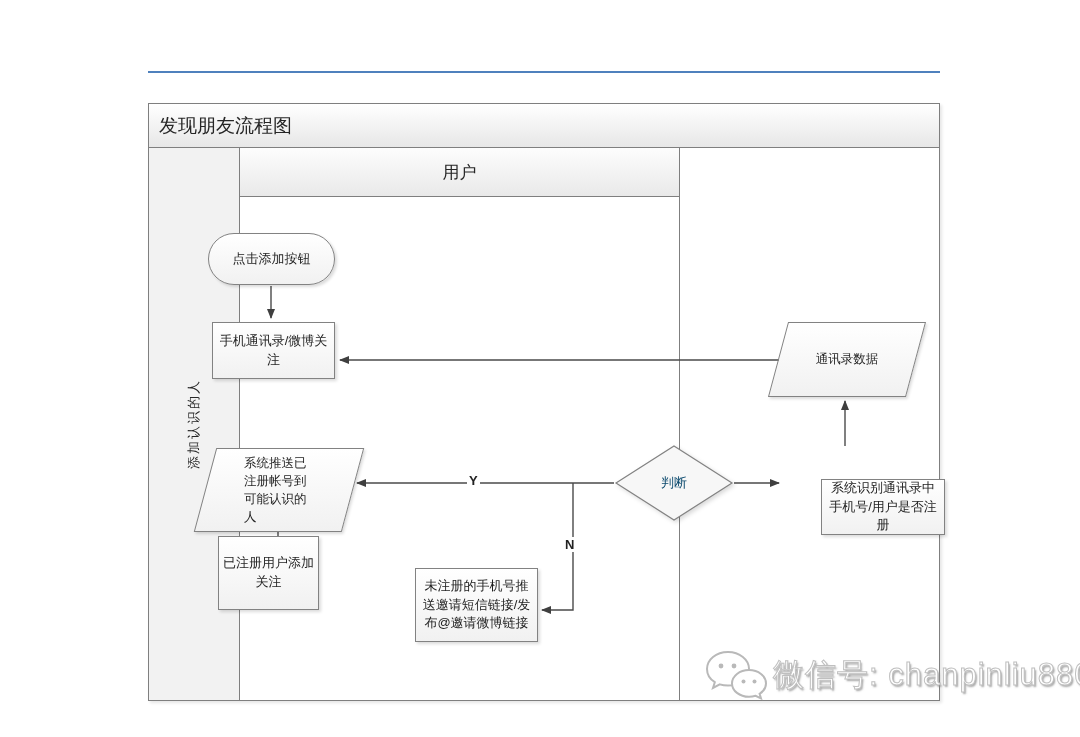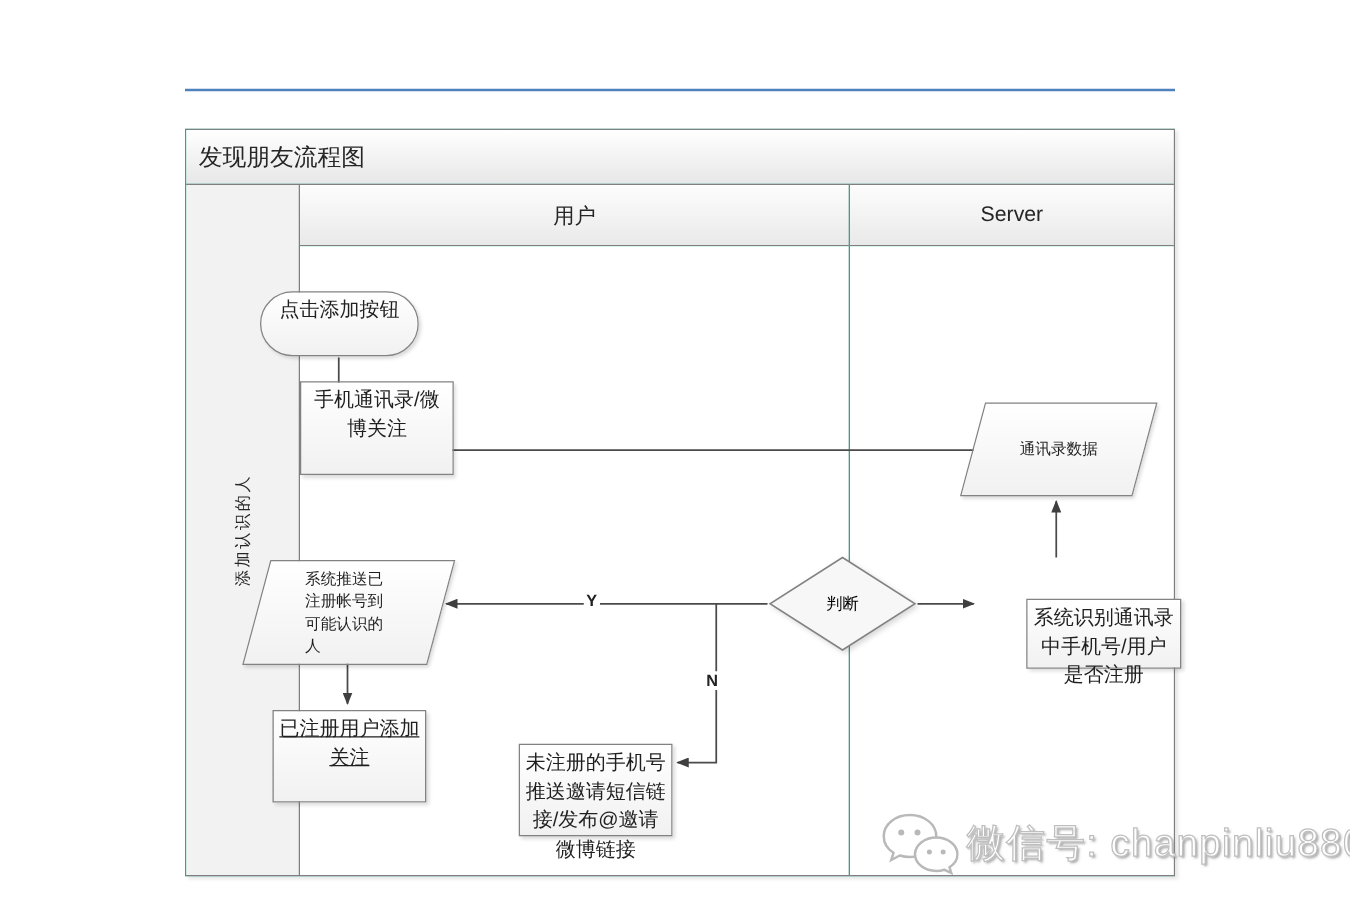--- a/index.html
+++ b/index.html
@@ -35,35 +35,35 @@
   .lane-server { flex:1; border-left:1px solid #7f7f7f; }
   .lane-head {
     flex:0 0 49px; border-bottom:1px solid #7f7f7f;
     background:linear-gradient(#fdfdfd,#e9e9e9);
     display:flex; align-items:center; justify-content:center;
     font-size:17px; color:#262626;
   }
   .lane-body { flex:1; background:#fff; }
   
   .layer { position:absolute; left:0; top:0; width:1080px; height:737px; pointer-events:none; }
-  .node { position:absolute; display:flex; align-items:flex-start; justify-content:center;
-          text-align:center; font-size:16px; line-height:1.45; color:#1f1f1f;
+  .node { position:absolute; display:flex; align-items:center; justify-content:center;
+          text-align:center; font-size:13px; line-height:1.45; color:#1f1f1f;
           background:linear-gradient(#ffffff,#f1f1f1); border:1px solid #828282;
           box-shadow:2px 2px 3px rgba(0,0,0,.14); padding:3px; }
   .terminator { border-radius:26px; }
   .pgram-wrap { position:absolute; }
   .pgram-bg { position:absolute; inset:0; background:linear-gradient(#ffffff,#f1f1f1);
               border:1px solid #828282; transform:skewX(-15deg);
               box-shadow:2px 2px 3px rgba(0,0,0,.14); }
   .pgram-label { position:absolute; inset:0; display:flex; align-items:center; justify-content:center;
                  font-size:12.5px; line-height:1.45; color:#1f1f1f; }
   .diamond-wrap { position:absolute; }
   .diamond-wrap svg { position:absolute; inset:0; overflow:visible; }
   .diamond-label { position:absolute; inset:0; display:flex; align-items:center; justify-content:center;
-                   font-size:13px; color:#000000; }
+                   font-size:13px; color:#0c4a6e; }
   .edge-label { position:absolute; background:#ffffff; padding:0 2px; font-size:13px; font-weight:bold; color:#222; }
   .lbl-narrow { max-width:70px; }
   
   .watermark { position:absolute; left:703px; top:646px; display:flex; align-items:center; gap:6px; }
   .wm-text {
     font-size:31px; color:#ffffff; letter-spacing:1px; white-space:nowrap;
     -webkit-text-stroke:1px #bfbfbf;
     text-shadow:1.5px 1.5px 2px rgba(140,140,140,.8);
   }
 </style>
@@ -78,21 +78,20 @@
     <div class="frame-title">发现朋友流程图</div>
     <div class="frame-body">
       <div class="side-strip">
         <span class="vtext">添加认识的人</span>
       </div>
       <div class="lane lane-user">
         <div class="lane-head">用户</div>
         <div class="lane-body"></div>
       </div>
       <div class="lane lane-server">
-        <div class="lane-head">Server</div>
         <div class="lane-body"></div>
       </div>
     </div>
   </div>
 
   <svg class="layer" width="1080" height="737" viewBox="0 0 1080 737">
     <defs>
       <marker id="arr" markerWidth="10" markerHeight="8" refX="9" refY="4" orient="auto" markerUnits="userSpaceOnUse">
         <path d="M0,0 L10,4 L0,8 Z" fill="#3f3f3f"></path>
       </marker>
@@ -107,36 +106,36 @@
       <path d="M278,523 L278,563" marker-end="url(#arr)"></path>
     </g>
   </svg>
 
   <div class="layer">
 
     <div class="node terminator" style="left:208px; top:233px; width:127px; height:52px;">
       <span>点击添加按钮</span>
     </div>
 
-    <div class="node" style="left:212px; top:305px; width:123px; height:75px;margin-left:28px;">
+    <div class="node" style="left:212px; top:322px; width:123px; height:57px;">
       <span>手机通讯录/微博关注</span>
     </div>
 
     <div class="pgram-wrap" style="left:205px; top:448px; width:148px; height:84px;">
       <div class="pgram-bg"></div>
       <div class="pgram-label">
           <span class="lbl-narrow">系统推送已注册帐号到可能认识的人</span>
         </div>
     </div>
 
-    <div class="node" style="left:218px; top:568px; width:123px; height:74px;text-decoration:underline;">
+    <div class="node" style="left:218px; top:536px; width:101px; height:74px;">
       <span style="max-width:112px;">已注册用户添加关注</span>
     </div>
 
-    <div class="node" style="left:415px; top:568px; width:123px; height:74px;margin-top:27px;">
+    <div class="node" style="left:415px; top:568px; width:123px; height:74px;">
       <span>未注册的手机号推送邀请短信链接/发布@邀请微博链接</span>
     </div>
 
     <div class="diamond-wrap" style="left:615px; top:445px; width:118px; height:76px;">
       <svg width="118" height="76" viewBox="0 0 118 76">
         <polygon points="59,1 117,38 59,75 1,38" fill="#f7f7f7" stroke="#828282" stroke-width="1.2" style="filter:drop-shadow(2px 2px 2px rgba(0,0,0,.15));"></polygon>
       </svg>
       <div class="diamond-label">
           <span>判断</span>
         </div>

